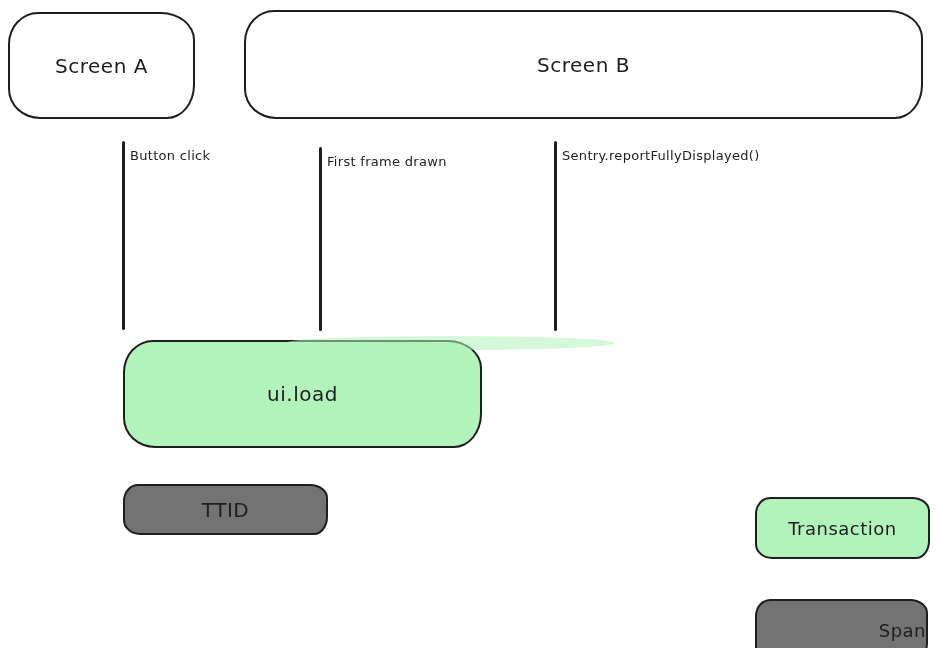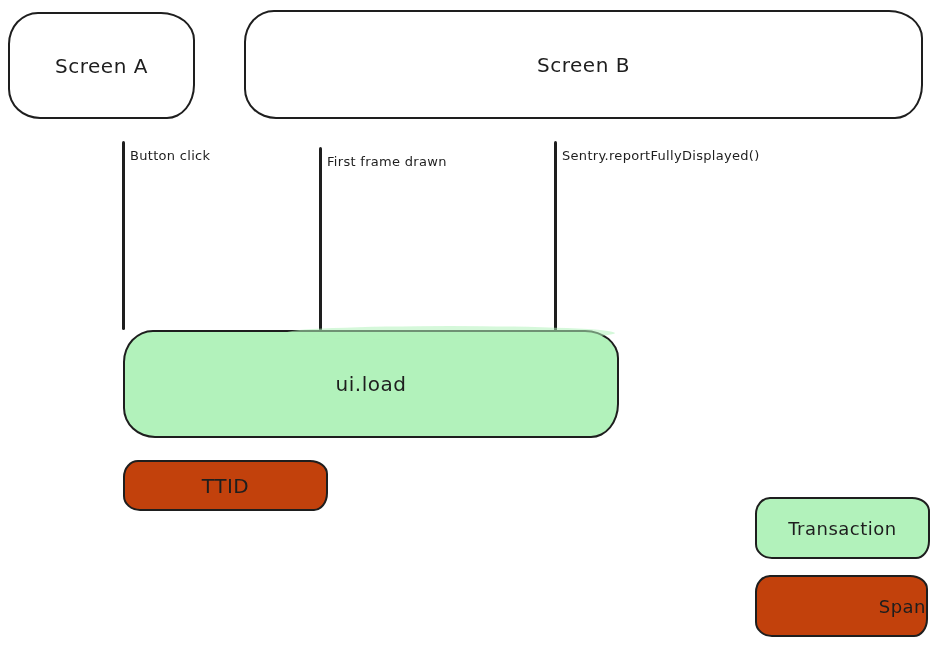--- a/index.html
+++ b/index.html
@@ -37,21 +37,21 @@
   }
   .bar-label {
     font-size: 20px;
     letter-spacing: 0.5px;
   }
   .legend-label {
     font-size: 18px;
     letter-spacing: 0.5px;
   }
   .transaction-fill { background: #b2f2bb; }
-  .span-fill { background: #c2410c; }
+  .span-fill { background: #737373; margin-top: 24px; }
   .event-marker {
     position: absolute;
   }
   .event-line {
     position: absolute;
     left: 0;
     top: 0;
     bottom: 0;
     width: 3px;
     background: #1e1e1e;
@@ -98,21 +98,21 @@
   <div class="event-marker" style="left:319px; top:147px; width:340px; height:184px;">
     <div class="event-line"></div>
     <span class="event-label">First frame drawn</span>
   </div>
 
   <div class="event-marker" style="left:554px; top:141px; width:380px; height:190px;">
     <div class="event-line"></div>
     <span class="event-label">Sentry.reportFullyDisplayed()</span>
   </div>
 
-  <div class="sketch-box big-radius transaction-fill" style="left:123px; top:330px; width:496px; height:108px;">
+  <div class="sketch-box big-radius transaction-fill" style="left:123px; top:340px; width:359px; height:108px;">
     <div class="fill-smudge"></div>
     <span class="bar-label">ui.load</span>
   </div>
 
   <div class="sketch-box small-radius span-fill" style="left:123px; top:460px; width:205px; height:51px;">
     <span class="bar-label">TTID</span>
   </div>
 
 
   <div class="sketch-box small-radius transaction-fill" style="left:755px; top:497px; width:175px; height:62px;">

